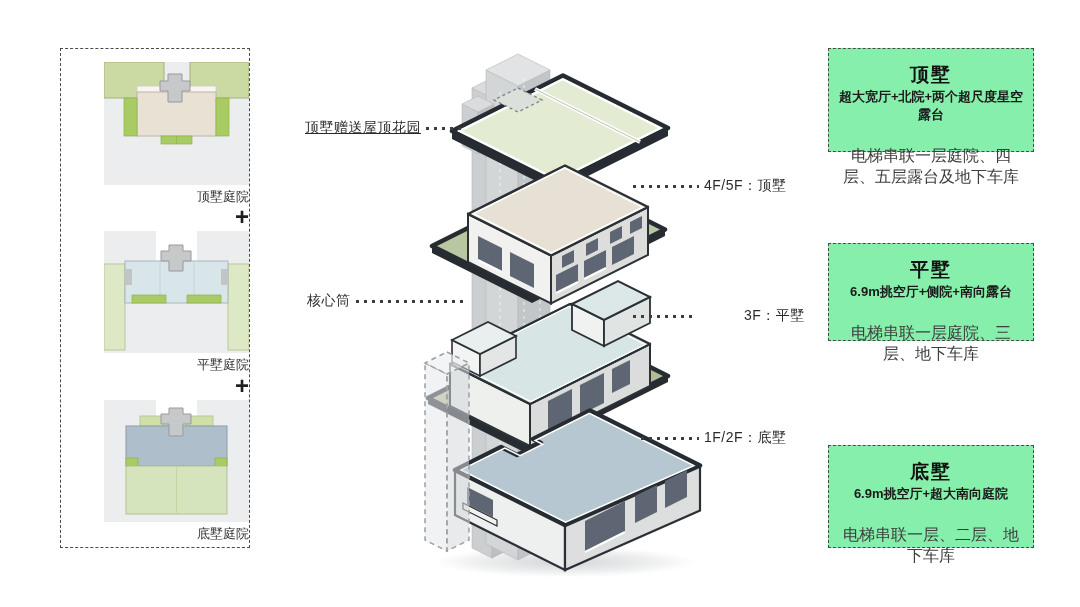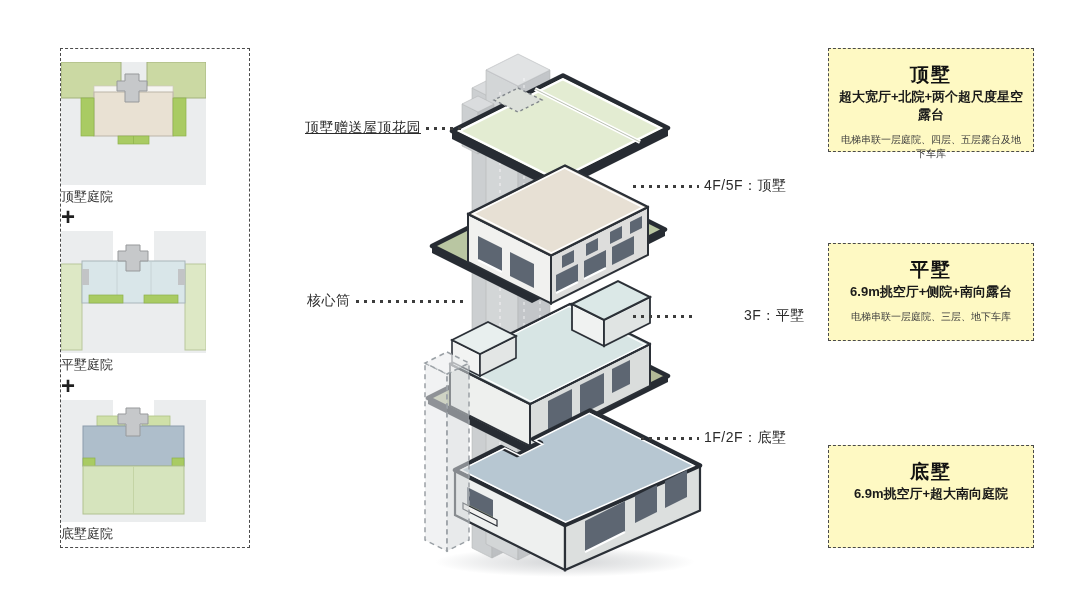--- a/index.html
+++ b/index.html
@@ -4,33 +4,33 @@
 <style>
   html,body{margin:0;padding:0;background:#ffffff;}
   .canvas{
     position:relative;width:1080px;height:607px;background:#ffffff;overflow:hidden;
     font-family:"Liberation Sans","DejaVu Sans",sans-serif;color:#2f2f2f;
   }
   
   .left-panel{
     position:absolute;left:60px;top:48px;width:190px;height:500px;
     border:1.5px dashed #4a4a4a;box-sizing:border-box;
-    display:flex;flex-direction:column;align-items:flex-start;padding-top:13px;
+    display:flex;flex-direction:column;align-items:flex-end;padding-top:13px;
   }
   .plan-label{font-size:13px;color:#333;margin-top:5px;line-height:1.1;}
   .plus-sign{font-size:24px;font-weight:bold;color:#1f1f1f;line-height:1;margin:1px 0 2px 0;}
   
   .card{
     position:absolute;left:828px;width:206px;
     border:1.5px dashed #4a4a4a;box-sizing:border-box;
-    text-align:center;padding:13px 8px 10px 8px;background:#fef9c3;
+    text-align:center;padding:13px 8px 10px 8px;background:#86efac;
   }
   .card-title{font-size:19px;font-weight:bold;color:#111;letter-spacing:2px;}
   .card-sub{font-size:13px;font-weight:bold;color:#1a1a1a;margin-top:0;}
-  .card-desc{font-size:10px;color:#3d3d3d;margin-top:9px;}
+  .card-desc{font-size:16px;color:#3d3d3d;margin-top:22px;}
   
   .axon-label{
     position:absolute;height:20px;display:flex;align-items:center;
     font-size:14px;color:#2b2b2b;white-space:nowrap;letter-spacing:0.5px;
   }
   .leader{
     height:3px;align-self:center;margin:0 5px;
     background:repeating-linear-gradient(90deg,#3c3c3c 0 3px,transparent 3px 8px);
   }
   svg{display:block;}
@@ -233,15 +233,16 @@
     <div class="card-desc">电梯串联一层庭院、四层、五层露台及地下车库</div>
   </div>
   <div class="card" style="top:243px;height:98px;">
     <div class="card-title">平墅</div>
     <div class="card-sub">6.9m挑空厅+侧院+南向露台</div>
     <div class="card-desc">电梯串联一层庭院、三层、地下车库</div>
   </div>
   <div class="card" style="top:445px;height:103px;">
     <div class="card-title">底墅</div>
     <div class="card-sub">6.9m挑空厅+超大南向庭院</div>
+    <div class="card-desc">电梯串联一层、二层、地下车库</div>
   </div>
 
 </div>
 
 </body></html>

